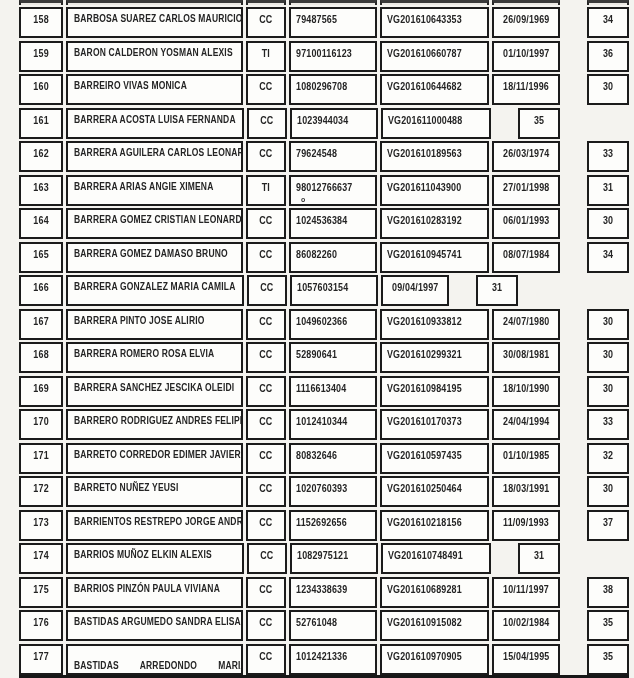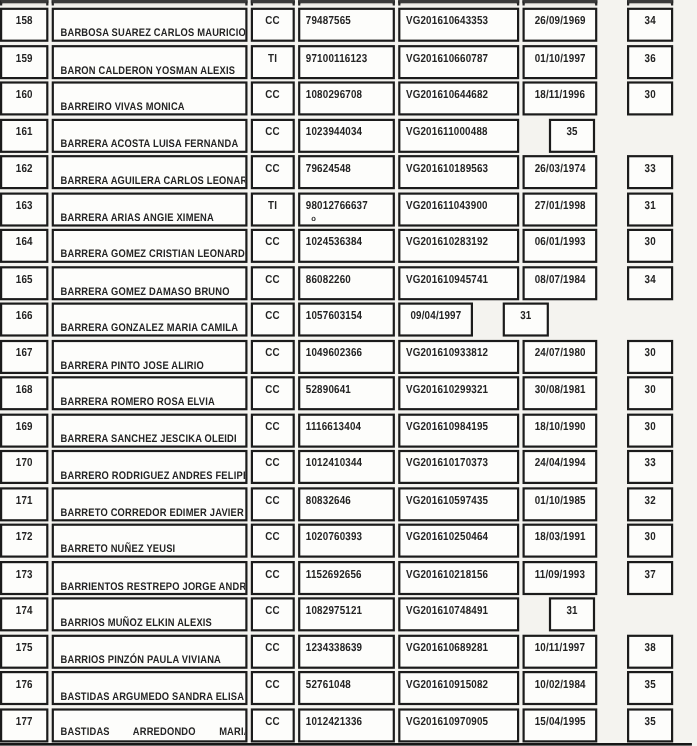--- a/index.html
+++ b/index.html
@@ -3,21 +3,21 @@
 <meta charset="utf-8">
 <style>
   * { margin: 0; padding: 0; box-sizing: border-box; }
   html, body { width: 634px; height: 678px; overflow: hidden; }
   body {
     background: #f4f3ef;
     font-family: "Liberation Sans", sans-serif;
   }
   .sheet {
     width: 634px; height: 678px;
-    padding: 0 5px 0 0;
+    padding: 0 5px 0 19px;
     position: relative;
     border-radius: 29px;
   }
   
   .cutoff-row {
     display: flex; gap: 3px;
     height: 5px; margin-bottom: 2px;
   }
   .cutoff-row .cut {
     border-left: 2px solid #262626;
@@ -46,21 +46,21 @@
     font-weight: 700;
     font-size: 10.5px;
     letter-spacing: 0.2px;
     color: #242424;
     white-space: nowrap;
     transform: scaleX(0.85);
     transform-origin: center top;
   }
   
   .c-num  { width: 44px; }
-  .c-name { width: 178px; justify-content: flex-start; padding-left: 6px; align-items: flex-end; }
+  .c-name { width: 178px; justify-content: flex-start; padding-left: 6px; }
   .c-name .txt { transform-origin: left top; font-size: 10px; }
   .c-type { width: 40px; }
   .c-doc  { width: 88px; justify-content: flex-start; padding-left: 5px; }
   .c-doc .txt { transform-origin: left top; }
   .c-code { width: 110px; justify-content: flex-start; padding-left: 5px; }
   .c-code .txt { transform-origin: left top; }
   .c-date { width: 68px; }
   .c-val  { width: 42px; margin-left: 24px; }
   .doc-note {
     position: absolute; left: 10px; bottom: 1px;

